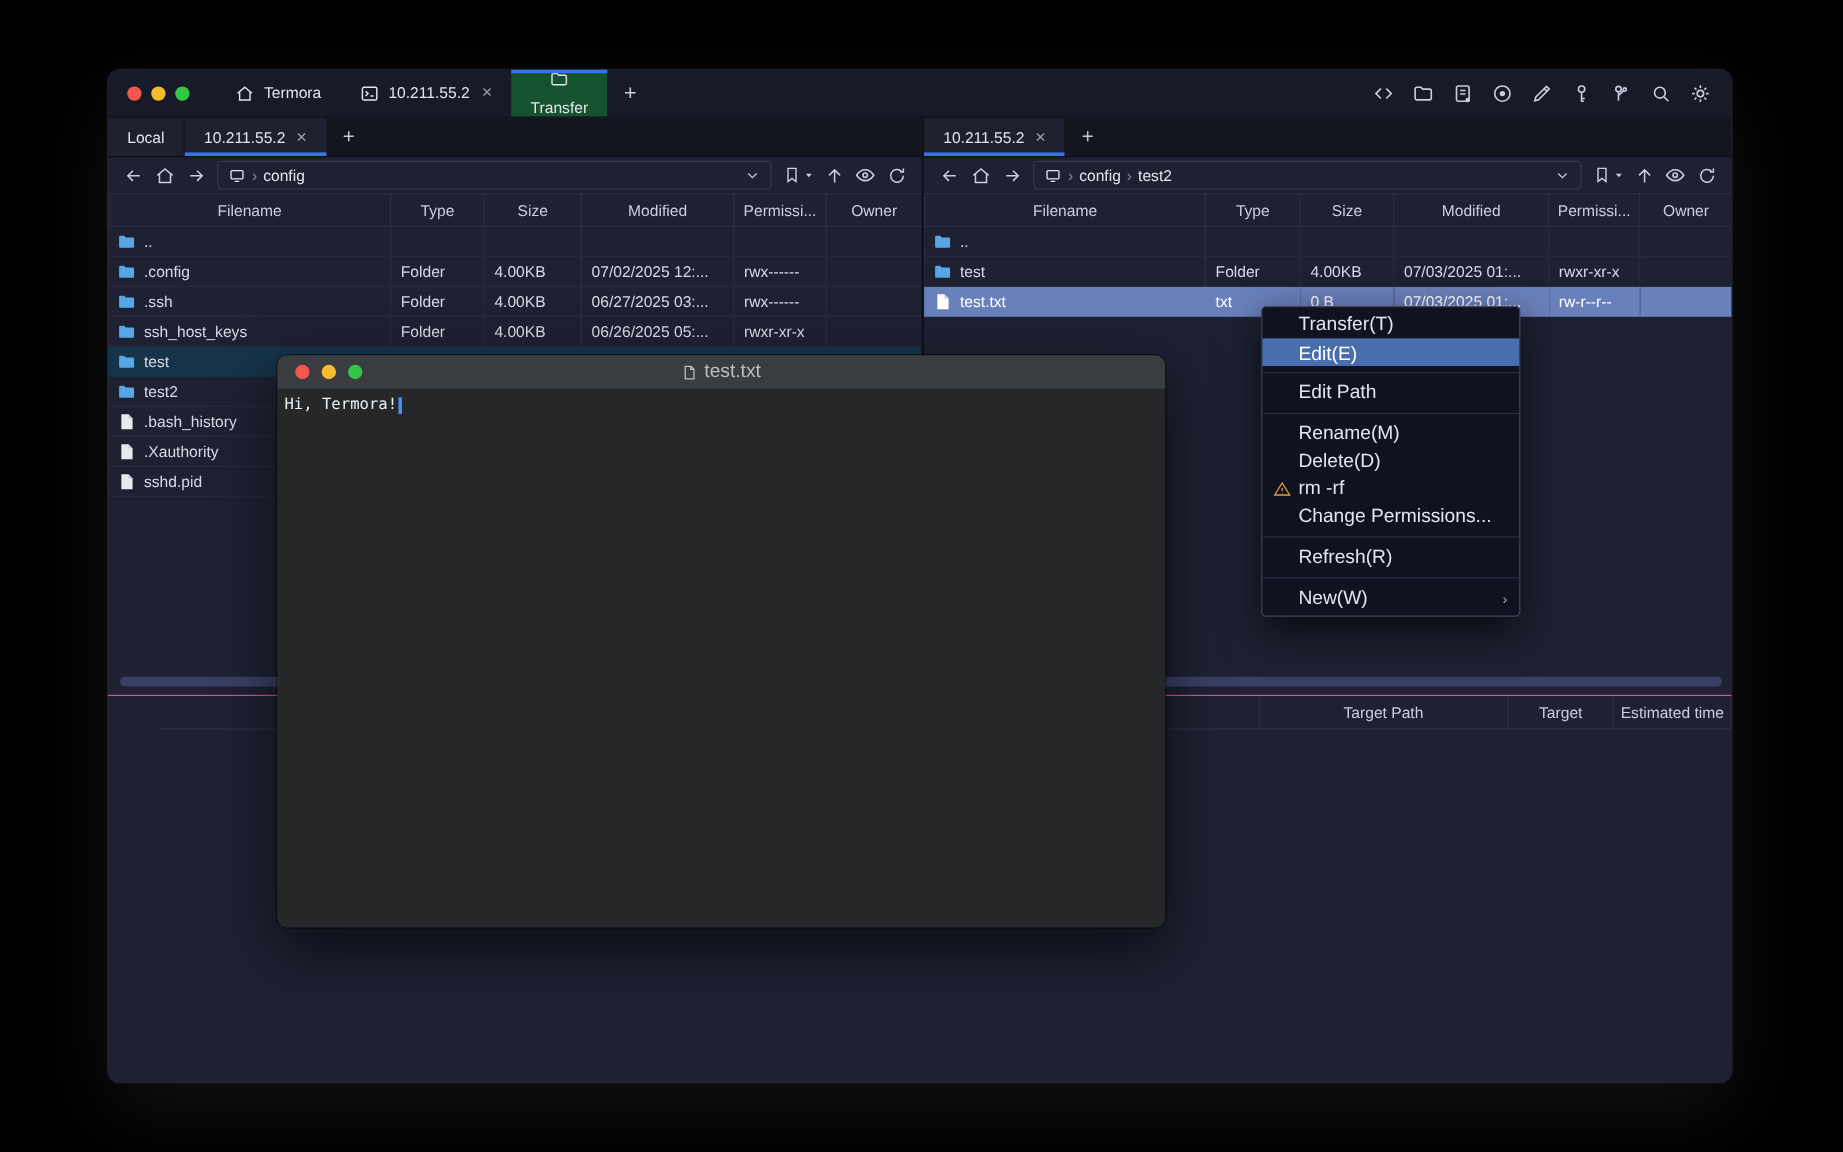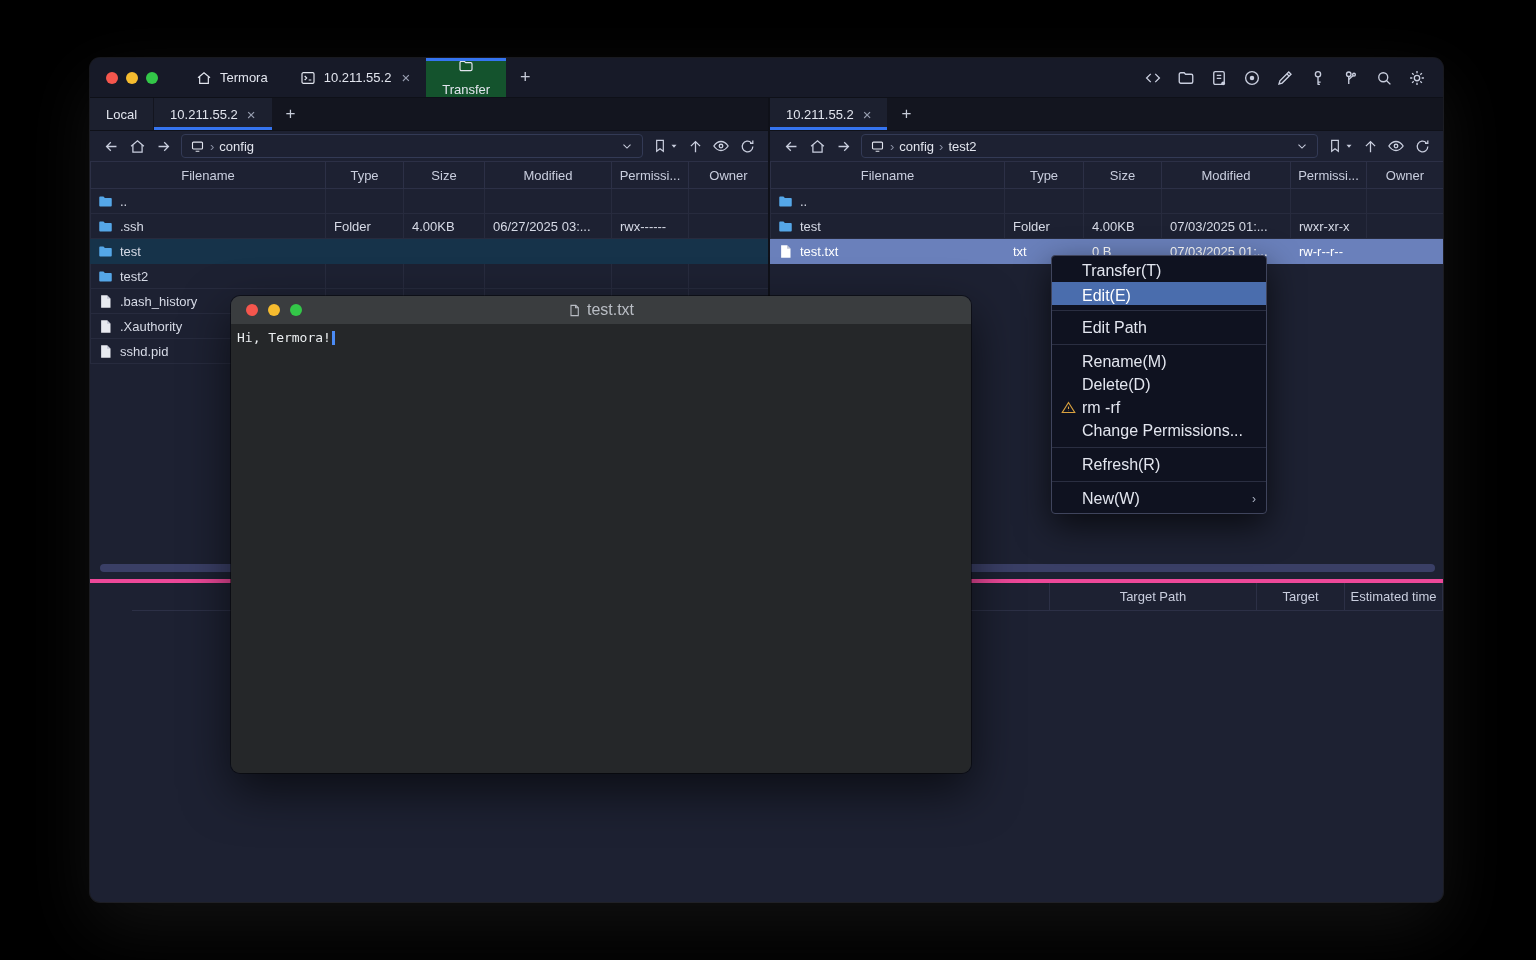--- a/index.html
+++ b/index.html
@@ -55,21 +55,21 @@
   .ftable td { height:25px; padding:0 8px; border:1px solid #272b3e; color:#d6dae6;
                white-space:nowrap; overflow:hidden; }
   .ftable td.fname { padding-left:7px; }
   .fcell { display:flex; align-items:center; gap:7px; }
   tr.sel-inactive td { background:#16334a; border-color:#16334a; }
   tr.sel-active td { background:#6a80bb; border-color:#6a80bb; color:#fff; }
 
   
   .hstrip { position:absolute; left:10px; top:506px; width:1335px; height:8px; border-radius:4px;
             background:#3a3f66; z-index:5; }
-  .transfer { position:absolute; left:0; right:0; top:521px; bottom:0; border-top:4px solid #ec4899;padding-left:42px; }
+  .transfer { position:absolute; left:0; right:0; top:521px; bottom:0; border-top:1px solid #ec4899;padding-left:42px; }
   .t-header { display:flex; height:28px; border-bottom:1px solid #2c3046; color:#c9cede; }
   .t-cell { display:flex; align-items:center; justify-content:center; border-right:1px solid #2c3046;
             white-space:nowrap; overflow:hidden; }
 
   
   .cmenu { position:absolute; left:1051px; top:255px; width:216px; background:#0f1220;
            border:1px solid #3f445c; border-radius:4px; padding:3px 0; z-index:50;
            box-shadow:0 12px 34px rgba(0,0,0,.65); color:#e3e6ef; }
   .cmenu-item { height:23px; display:flex; align-items:center; padding:0 10px 0 30px; position:relative; }
   .cmenu-item.hl { background:#4a6dad; color:#fff;align-items:flex-end; }
@@ -308,27 +308,61 @@
               <td></td>
           </tr>
           <tr>
             <td class="fname">
                 <span class="fcell">
                   <span class="icon">
                     <svg width="15" height="15" viewBox="0 0 24 24">
                       <path fill="#55a7e8" d="M2 5.5A1.5 1.5 0 0 1 3.5 4h5.2L11 6.2h9.5A1.5 1.5 0 0 1 22 7.7v10.8a1.5 1.5 0 0 1-1.5 1.5h-17A1.5 1.5 0 0 1 2 18.5z"></path>
                     </svg>
                   </span>
+                  <span>.config</span>
+                </span>
+              </td>
+            <td>Folder</td>
+              <td>4.00KB</td>
+              <td>07/02/2025 12:...</td>
+              <td>rwx------</td>
+              <td></td>
+          </tr>
+          <tr>
+            <td class="fname">
+                <span class="fcell">
+                  <span class="icon">
+                    <svg width="15" height="15" viewBox="0 0 24 24">
+                      <path fill="#55a7e8" d="M2 5.5A1.5 1.5 0 0 1 3.5 4h5.2L11 6.2h9.5A1.5 1.5 0 0 1 22 7.7v10.8a1.5 1.5 0 0 1-1.5 1.5h-17A1.5 1.5 0 0 1 2 18.5z"></path>
+                    </svg>
+                  </span>
                   <span>.ssh</span>
                 </span>
               </td>
             <td>Folder</td>
               <td>4.00KB</td>
               <td>06/27/2025 03:...</td>
               <td>rwx------</td>
+              <td></td>
+          </tr>
+          <tr>
+            <td class="fname">
+                <span class="fcell">
+                  <span class="icon">
+                    <svg width="15" height="15" viewBox="0 0 24 24">
+                      <path fill="#55a7e8" d="M2 5.5A1.5 1.5 0 0 1 3.5 4h5.2L11 6.2h9.5A1.5 1.5 0 0 1 22 7.7v10.8a1.5 1.5 0 0 1-1.5 1.5h-17A1.5 1.5 0 0 1 2 18.5z"></path>
+                    </svg>
+                  </span>
+                  <span>ssh_host_keys</span>
+                </span>
+              </td>
+            <td>Folder</td>
+              <td>4.00KB</td>
+              <td>06/26/2025 05:...</td>
+              <td>rwxr-xr-x</td>
               <td></td>
           </tr>
           <tr class="sel-inactive">
             <td class="fname">
                 <span class="fcell">
                   <span class="icon">
                     <svg width="15" height="15" viewBox="0 0 24 24">
                       <path fill="#55a7e8" d="M2 5.5A1.5 1.5 0 0 1 3.5 4h5.2L11 6.2h9.5A1.5 1.5 0 0 1 22 7.7v10.8a1.5 1.5 0 0 1-1.5 1.5h-17A1.5 1.5 0 0 1 2 18.5z"></path>
                     </svg>
                   </span>

